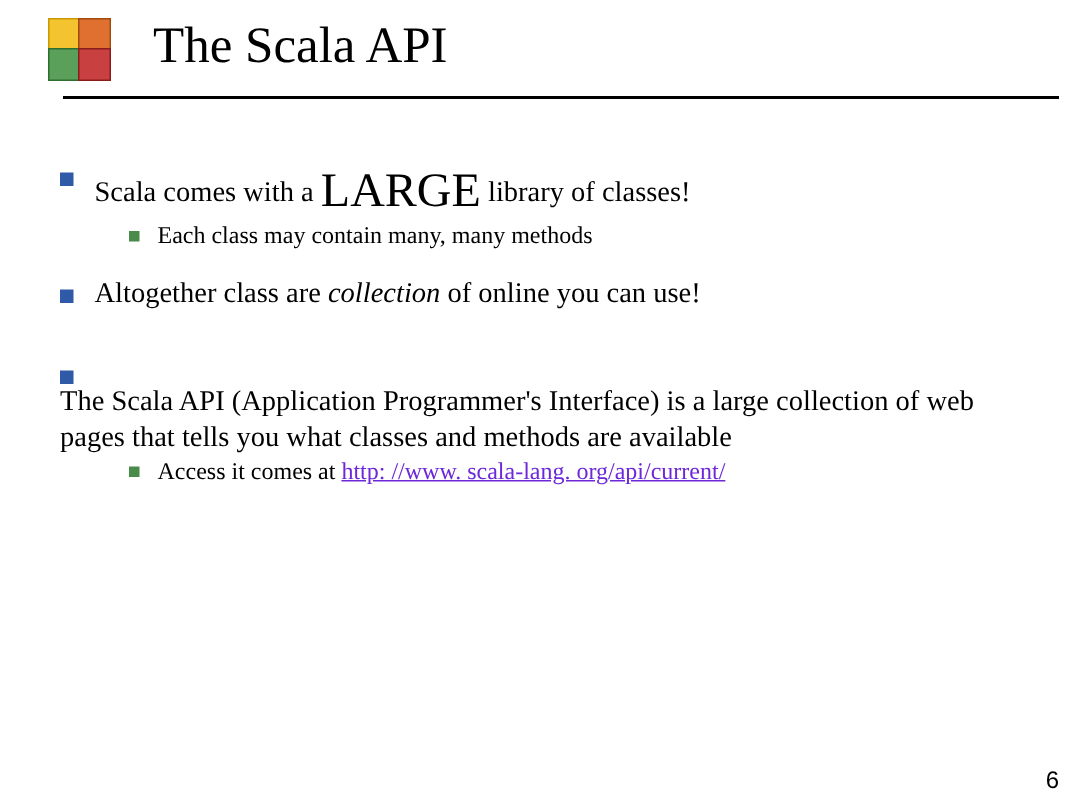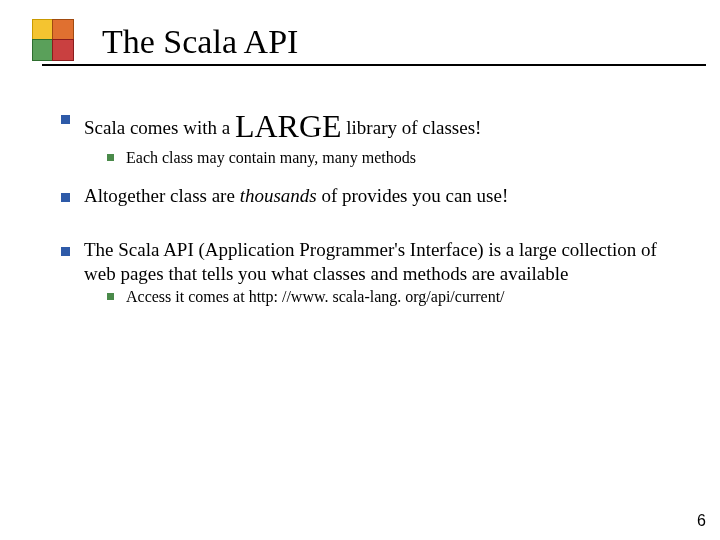--- a/index.html
+++ b/index.html
@@ -19,21 +19,21 @@
     height: 540px;
     box-sizing: border-box;
   }
   .title-row {
     position: absolute;
     top: 12px;
     left: 32px;
     right: 20px;
     height: 60px;
     display: flex;
-    align-items: center;
+    align-items: flex-start;
   }
   .title-icon {
     width: 46px;
     height: 46px;
     position: relative;
     flex: 0 0 auto;
   }
   
   .sq { position: absolute; width: 22px; height: 22px; box-sizing: border-box; }
   .sq1 { left: 0;  top: 0;  background: #f4c430; border: 1px solid #c99a00; }
@@ -59,21 +59,21 @@
     right: 14px;
     top: 60px;
     height: 6px;
     background: #e4e4e4;
     z-index: -1;
   }
 
   .content {
     position: absolute;
     top: 90px;
-    left: 61px;
+    left: 40px;
     right: 30px;
     font-size: 19px;
     line-height: 1.25;
   }
 
   .b1 {
     display: flex;
     align-items: flex-start;
     margin-top: 16px;
     margin-bottom: 2px;
@@ -103,21 +103,22 @@
     flex: 0 0 auto;
   }
   .b2 .txt { flex: 1 1 auto; }
 
   .large-word {
     font-size: 32px;
     vertical-align: -3px;
   }
   .italic { font-style: italic; }
   a.link {
-    color: #000000;
+    color: #6d28d9;
+    text-decoration: underline;
   }
 
   .page-num {
     position: absolute;
     right: 14px;
     bottom: 10px;
     font-size: 16px;
     font-family: Arial, sans-serif;
     color: #000;
   }
@@ -149,25 +150,25 @@
     </div>
     <div class="b2">
       <div class="bullet-sq"></div>
       <div class="txt">Each class may contain many, many methods</div>
     </div>
 
 
     <div class="b1">
       <div class="bullet-sq"></div>
       <div class="txt">
-        <span>Altogether class are </span><span class="italic">thousands</span><span> of provides you can use!</span>
+        <span>Altogether class are </span><span class="italic">collection</span><span> of online you can use!</span>
       </div>
     </div>
 
-    <div class="b1" style="margin-top:30px;">
+    <div class="b1" style="margin-top:30px;flex-direction:column;">
       <div class="bullet-sq"></div>
       <div class="txt">The Scala API (Application Programmer's Interface) is a large collection of web pages that tells you what classes and methods are available</div>
     </div>
     <div class="b2">
       <div class="bullet-sq"></div>
       <div class="txt">
         <span>Access it comes at </span><a class="link">http: //www. scala-lang. org/api/current/</a>
       </div>
     </div>
 

